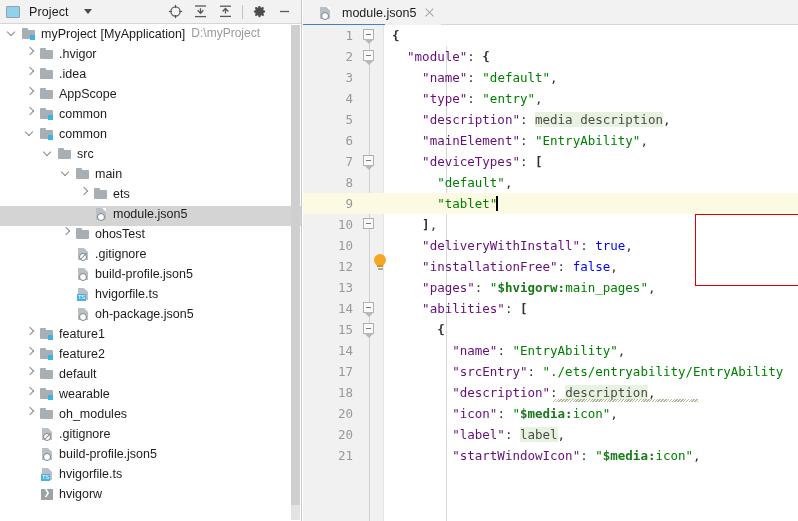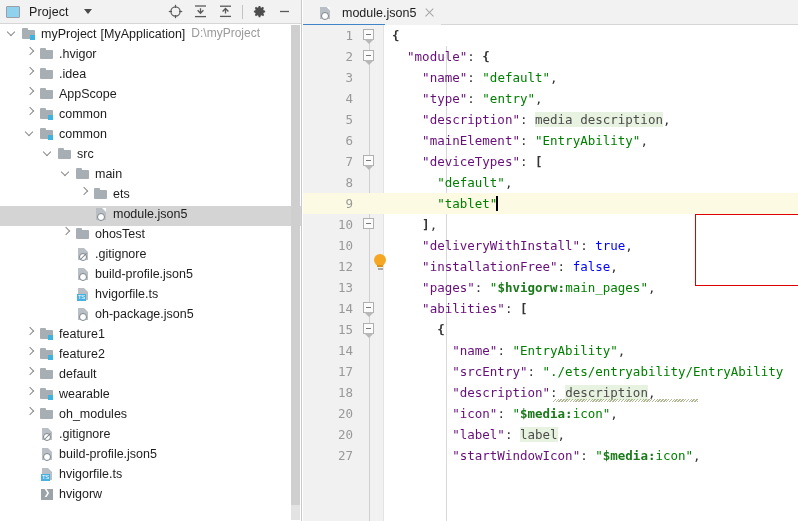--- a/index.html
+++ b/index.html
@@ -659,21 +659,21 @@
           <div class="cl"><span class="lno">10</span><span class="code">&nbsp;&nbsp;&nbsp;&nbsp;<span class="t-key">"deliveryWithInstall"</span><span class="t-punc">:</span>&nbsp;<span class="t-kw">true</span><span class="t-punc">,</span></span></div>
           <div class="cl"><span class="lno">12</span><span class="code">&nbsp;&nbsp;&nbsp;&nbsp;<span class="t-key">"installationFree"</span><span class="t-punc">:</span>&nbsp;<span class="t-kw">false</span><span class="t-punc">,</span></span></div>
           <div class="cl"><span class="lno">13</span><span class="code">&nbsp;&nbsp;&nbsp;&nbsp;<span class="t-key">"pages"</span><span class="t-punc">:</span>&nbsp;<span class="t-str">"</span><span class="t-dollar">$hvigorw:</span><span class="t-str">main_pages"</span><span class="t-punc">,</span></span></div>
           <div class="cl"><span class="lno">14</span><span class="fold open" style="top: 4px;"><span class="fbox"></span><span class="ftip"></span></span><span class="code">&nbsp;&nbsp;&nbsp;&nbsp;<span class="t-key">"abilities"</span><span class="t-punc">:</span>&nbsp;<span class="t-brace">[</span></span></div>
           <div class="cl"><span class="lno">15</span><span class="fold open" style="top: 4px;"><span class="fbox"></span><span class="ftip"></span></span><span class="code">&nbsp;&nbsp;&nbsp;&nbsp;&nbsp;&nbsp;<span class="t-brace">{</span></span></div>
           <div class="cl"><span class="lno">14</span><span class="code">&nbsp;&nbsp;&nbsp;&nbsp;&nbsp;&nbsp;&nbsp;&nbsp;<span class="t-key">"name"</span><span class="t-punc">:</span>&nbsp;<span class="t-str">"EntryAbility"</span><span class="t-punc">,</span></span></div>
           <div class="cl"><span class="lno">17</span><span class="code">&nbsp;&nbsp;&nbsp;&nbsp;&nbsp;&nbsp;&nbsp;&nbsp;<span class="t-key">"srcEntry"</span><span class="t-punc">:</span>&nbsp;<span class="t-str">"./ets/entryability/EntryAbility</span></span></div>
           <div class="cl"><span class="lno">18</span><span class="code">&nbsp;&nbsp;&nbsp;&nbsp;&nbsp;&nbsp;&nbsp;&nbsp;<span class="t-key">"description"</span><span class="t-punc">:</span>&nbsp;<span class="t-res">description</span><span class="t-punc">,</span></span></div>
           <div class="cl"><span class="lno">20</span><span class="code">&nbsp;&nbsp;&nbsp;&nbsp;&nbsp;&nbsp;&nbsp;&nbsp;<span class="t-key">"icon"</span><span class="t-punc">:</span>&nbsp;<span class="t-str">"</span><span class="t-dollar">$media:</span><span class="t-str">icon"</span><span class="t-punc">,</span></span></div>
           <div class="cl"><span class="lno">20</span><span class="code">&nbsp;&nbsp;&nbsp;&nbsp;&nbsp;&nbsp;&nbsp;&nbsp;<span class="t-key">"label"</span><span class="t-punc">:</span>&nbsp;<span class="t-res">label</span><span class="t-punc">,</span></span></div>
-          <div class="cl"><span class="lno">27</span><span class="code">&nbsp;&nbsp;&nbsp;&nbsp;&nbsp;&nbsp;&nbsp;&nbsp;<span class="t-key">"startWindowIcon"</span><span class="t-punc">:</span>&nbsp;<span class="t-str">"</span><span class="t-dollar">$media:</span><span class="t-str">icon"</span><span class="t-punc">,</span></span></div>
+          <div class="cl"><span class="lno">21</span><span class="code">&nbsp;&nbsp;&nbsp;&nbsp;&nbsp;&nbsp;&nbsp;&nbsp;<span class="t-key">"startWindowIcon"</span><span class="t-punc">:</span>&nbsp;<span class="t-str">"</span><span class="t-dollar">$media:</span><span class="t-str">icon"</span><span class="t-punc">,</span></span></div>
         </div>
 
       <div id="bulb">
         <span class="glass"></span>
           <span class="base"></span>
           <span class="b2"></span>
       </div>
 
       <div id="annot"></div>
     <div class="squig" style="left: 250px; top: 374px; width: 145px;"></div>

